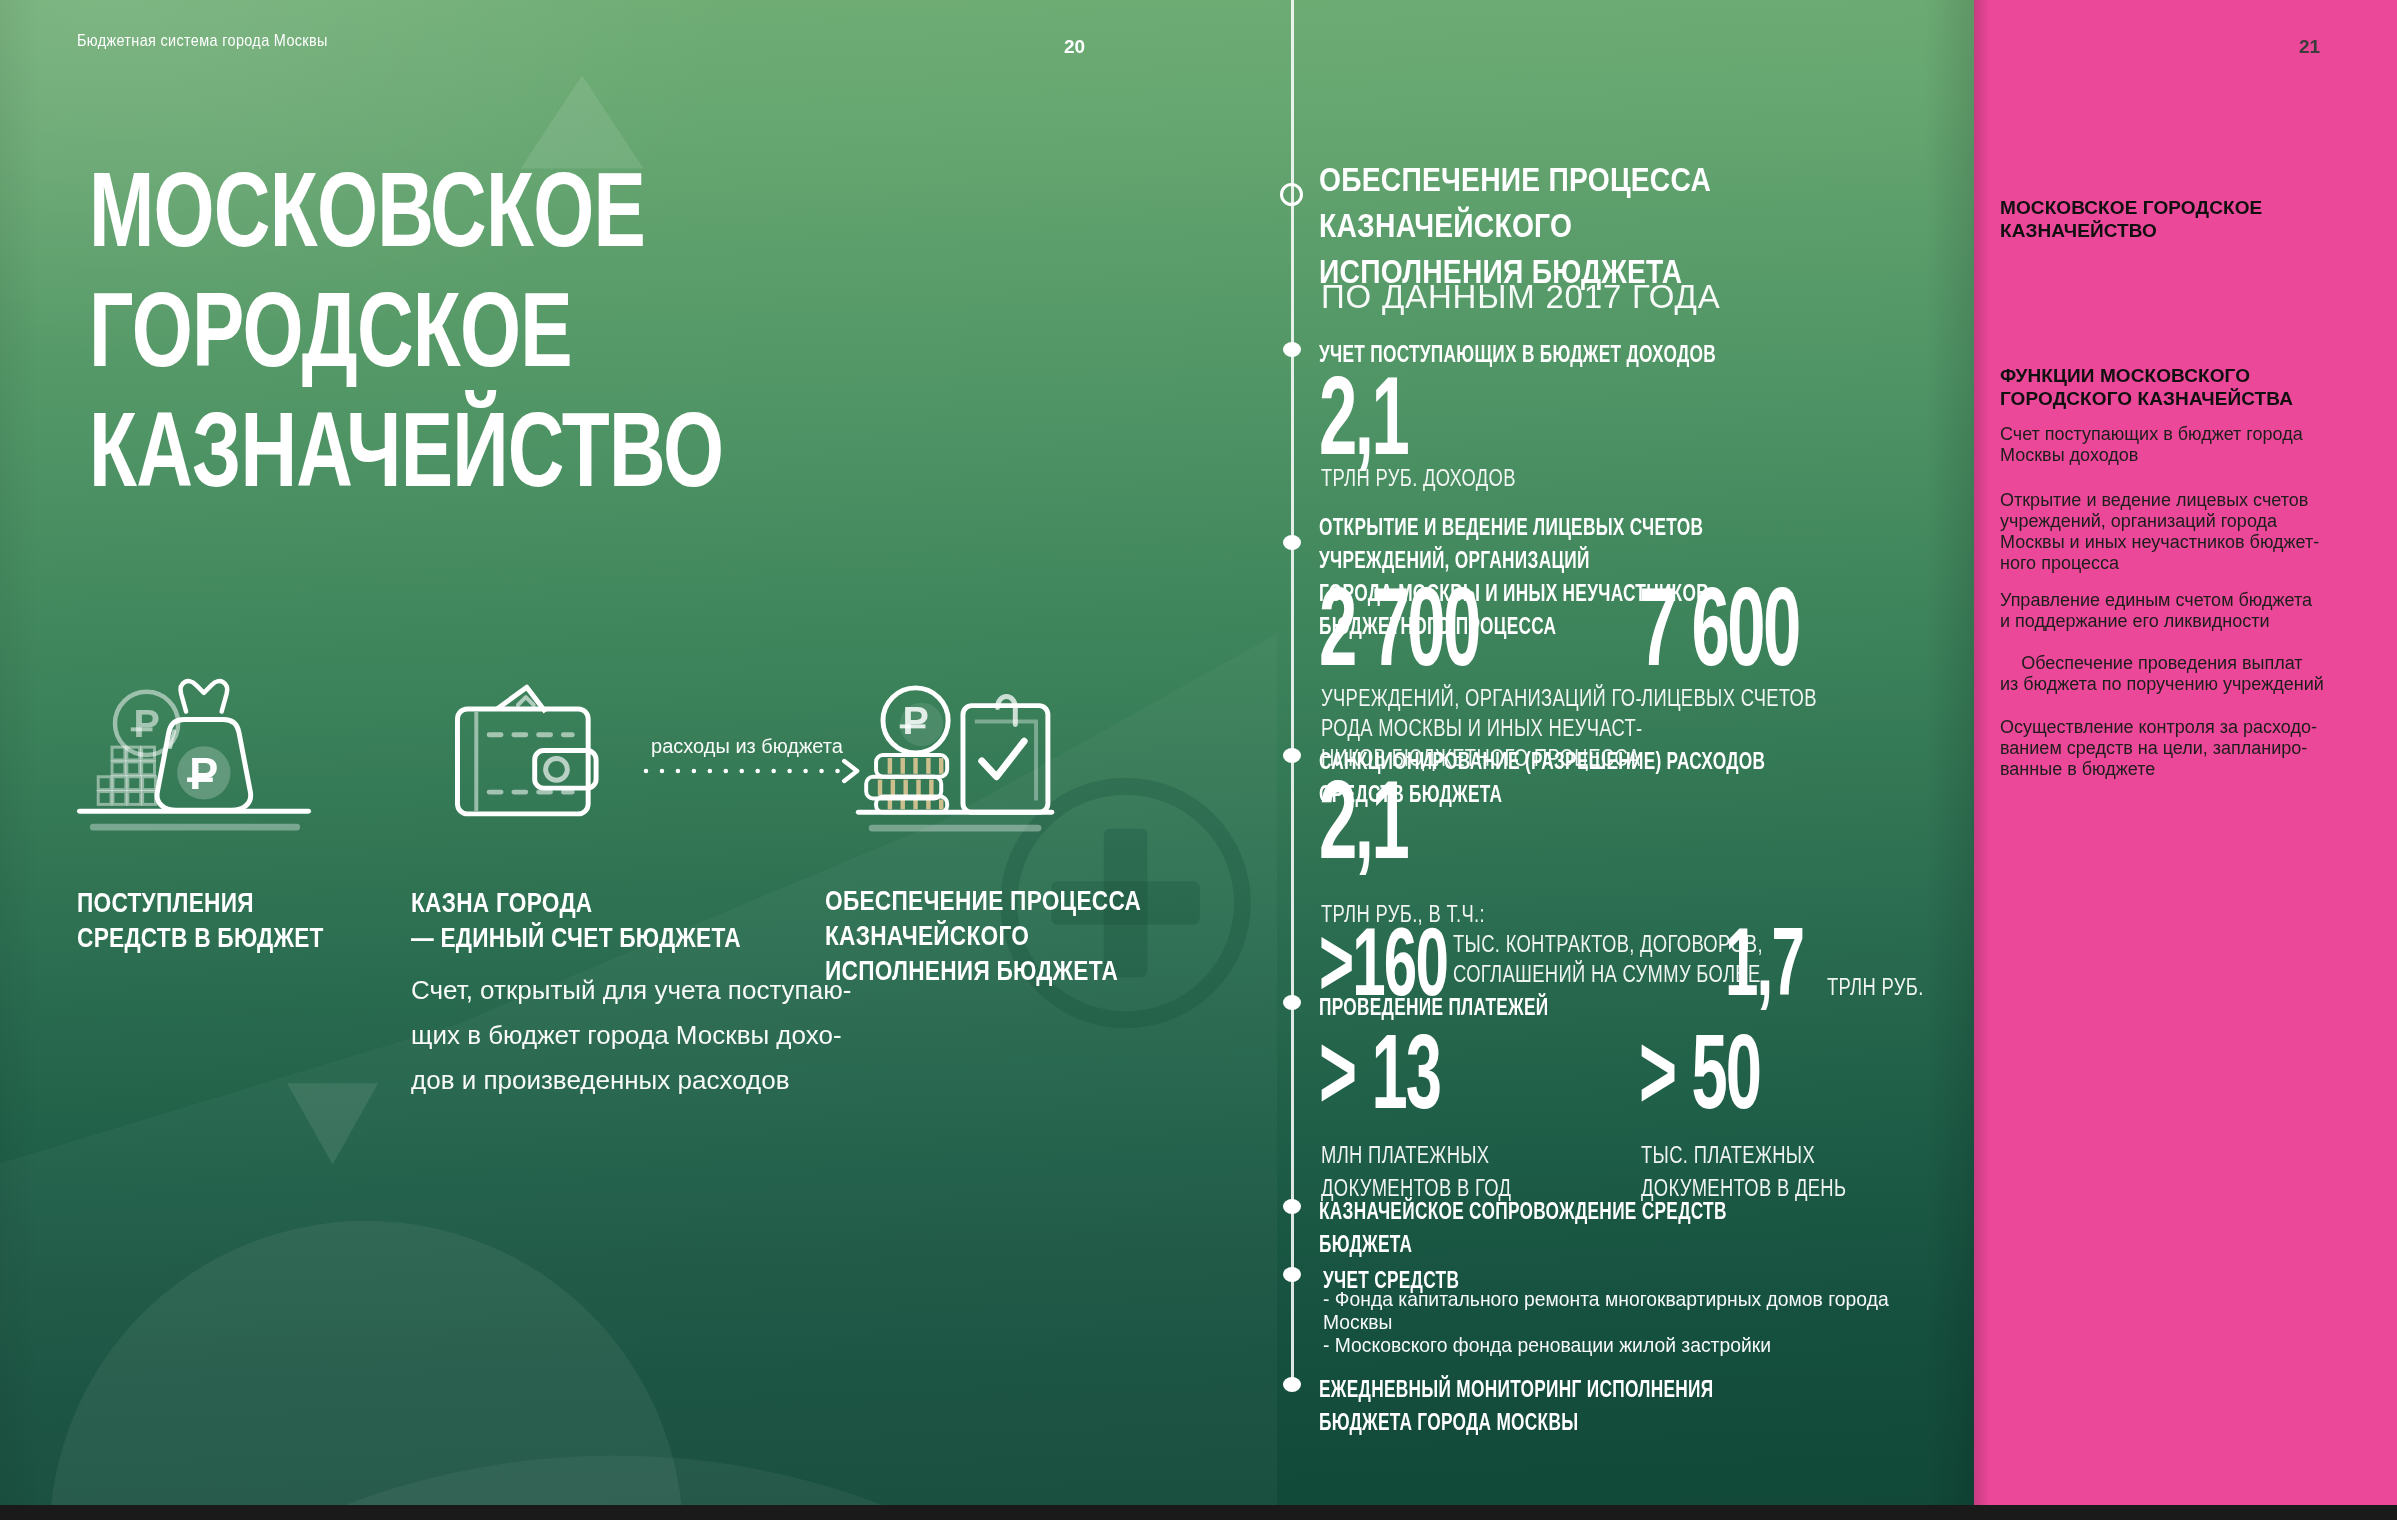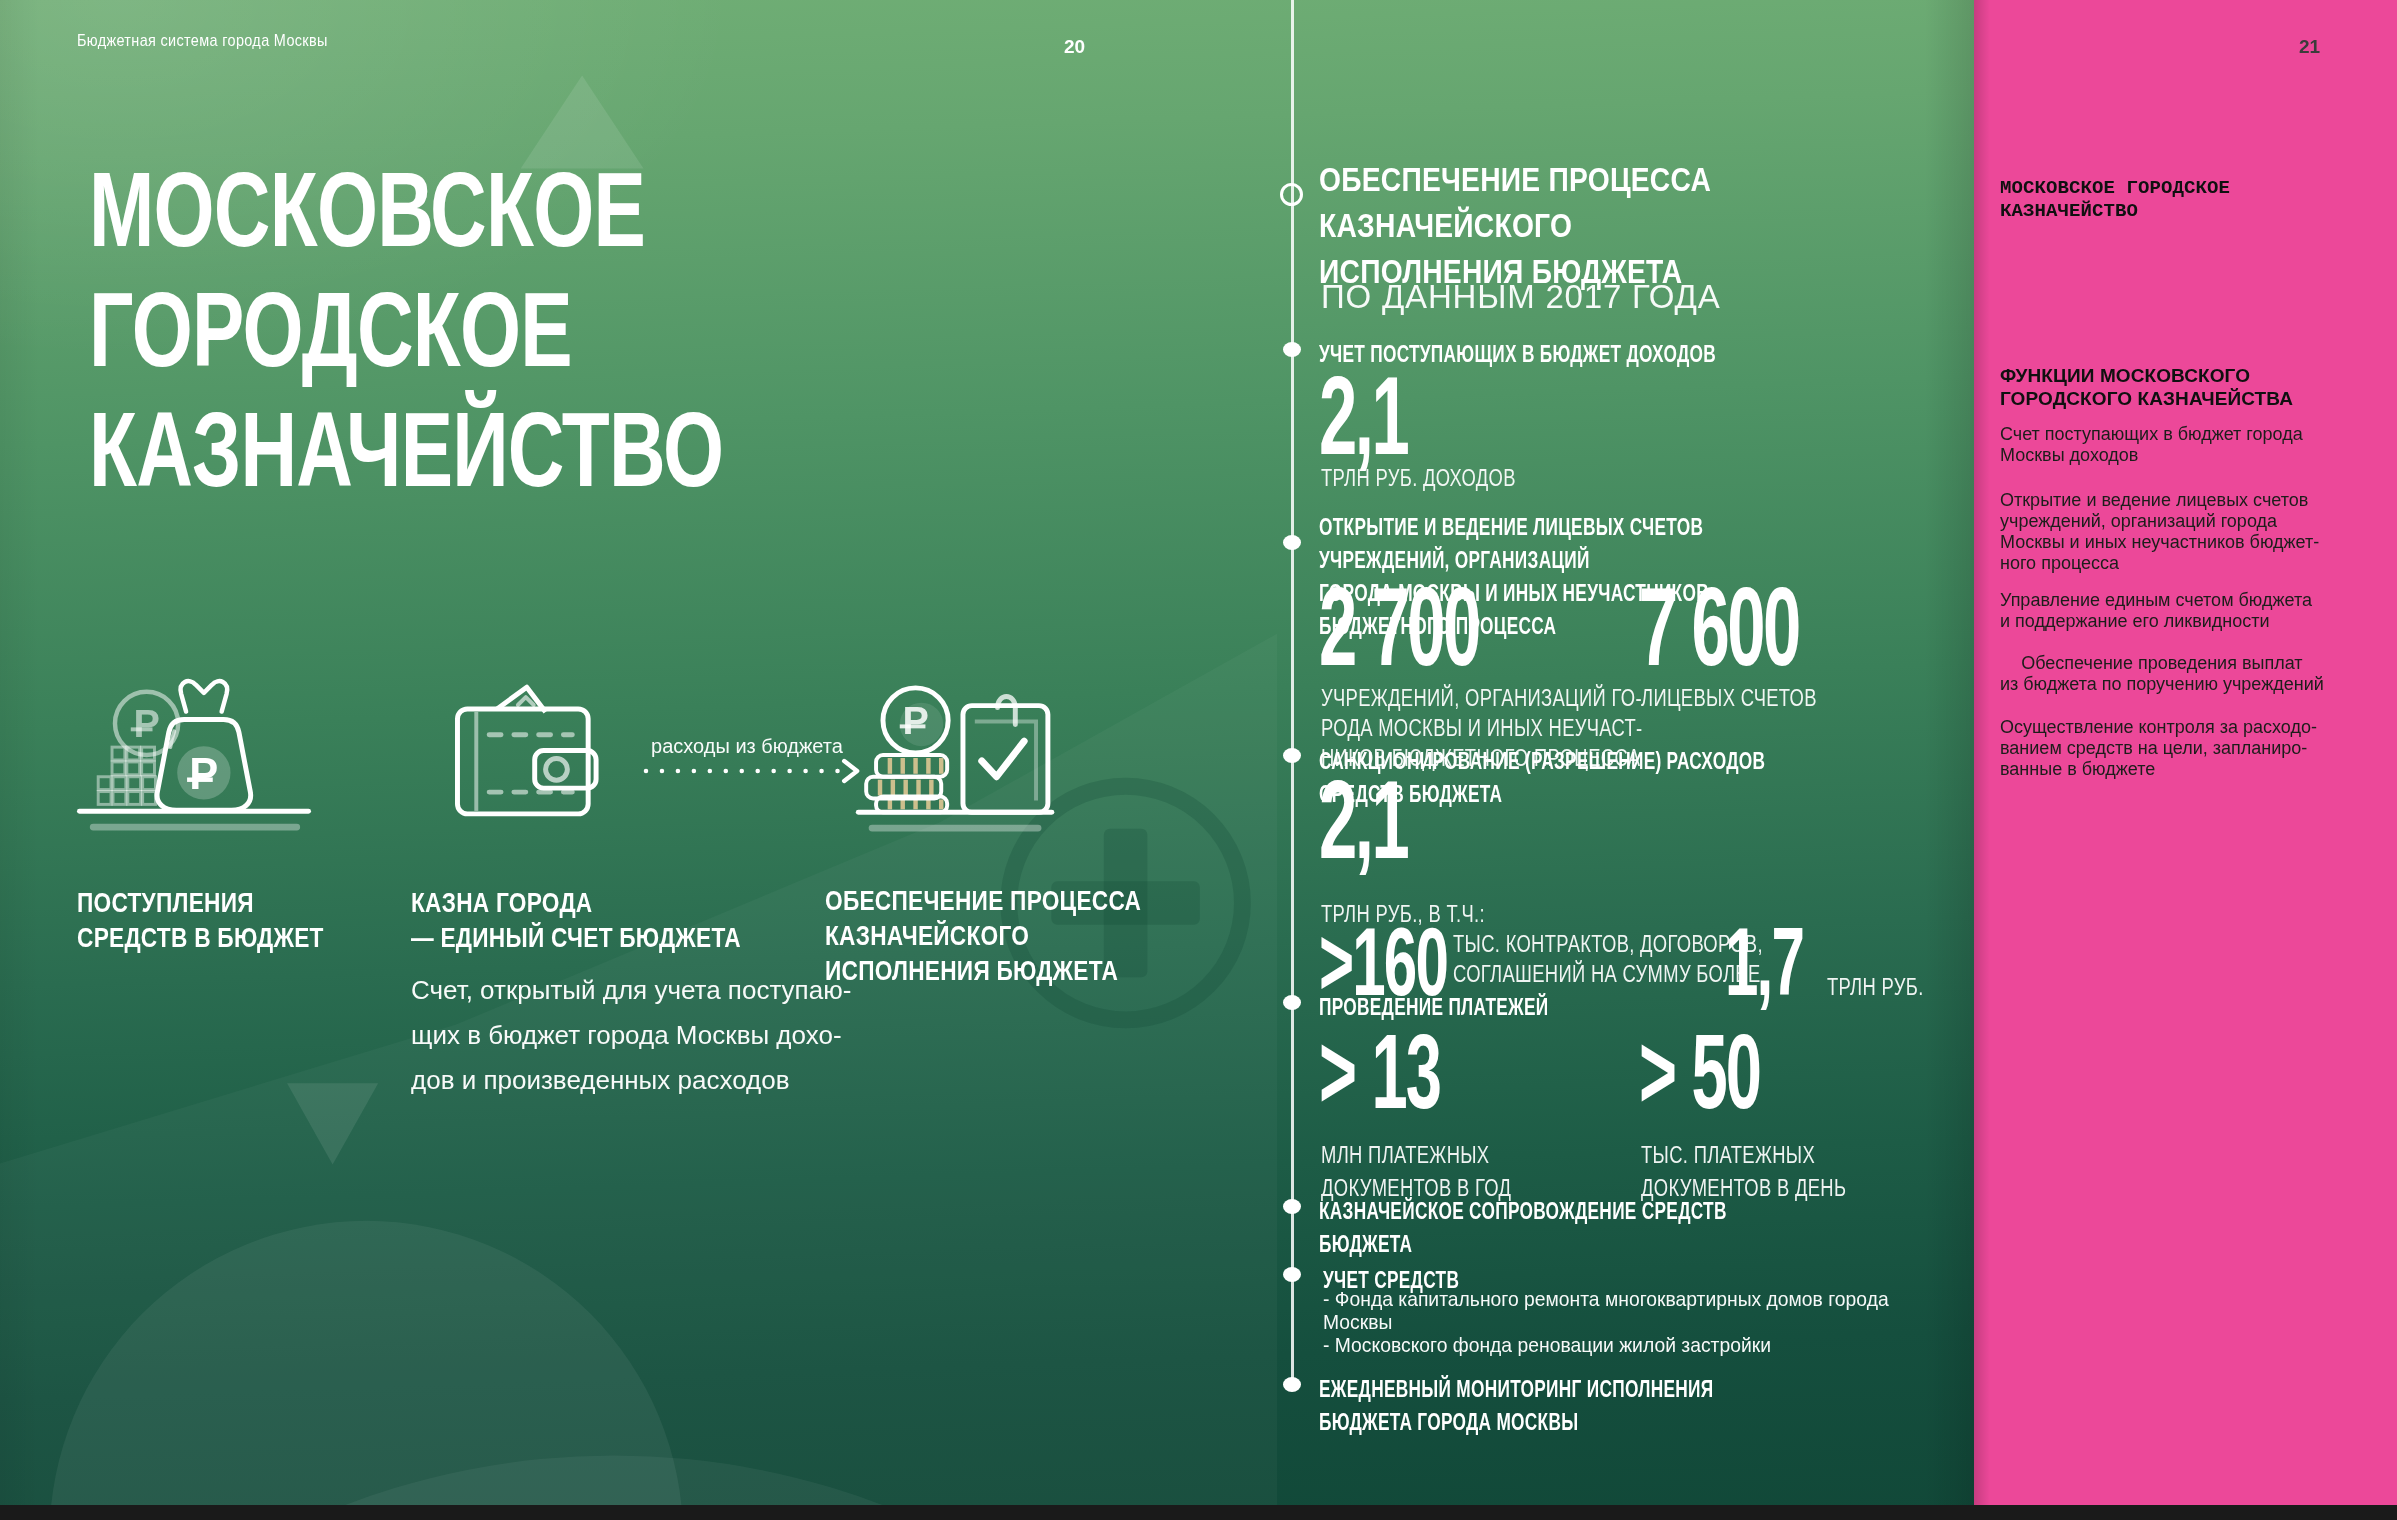--- a/index.html
+++ b/index.html
@@ -220,21 +220,21 @@
     <div class="abs bullets pre sx92" style="left:1323px;top:1287px;">- Фонда капитального ремонта многоквартирных домов города Москвы
 - Московского фонда реновации жилой застройки</div>
 
     <div class="abs w tl-label sx72" style="left:1319px;top:1372px;">ЕЖЕДНЕВНЫЙ МОНИТОРИНГ ИСПОЛНЕНИЯ БЮДЖЕТА ГОРОДА МОСКВЫ</div>
   </div>
 
   <div class="white">
     <div class="white-gutter"></div>
     <div class="abs pagenum" style="left:325px;top:36px;color:#3c3c3b;">21</div>
 
-    <div class="abs sb-h pre" style="left:26px;top:177px;font-family:Liberation Mono, monospace;">МОСКОВСКОЕ ГОРОДСКОЕ
+    <div class="abs sb-h pre" style="left:26px;top:196px;">МОСКОВСКОЕ ГОРОДСКОЕ
 КАЗНАЧЕЙСТВО</div>
 
     <div class="abs sb-h pre" style="left:26px;top:364px;">ФУНКЦИИ МОСКОВСКОГО
 ГОРОДСКОГО КАЗНАЧЕЙСТВА</div>
 
     <div class="abs sb-p pre" style="left:26px;top:424px;">Счет поступающих в бюджет города
 Москвы доходов</div>
     <div class="abs sb-p pre" style="left:26px;top:490px;">Открытие и ведение лицевых счетов
 учреждений, организаций города
 Москвы и иных неучастников бюджет-

